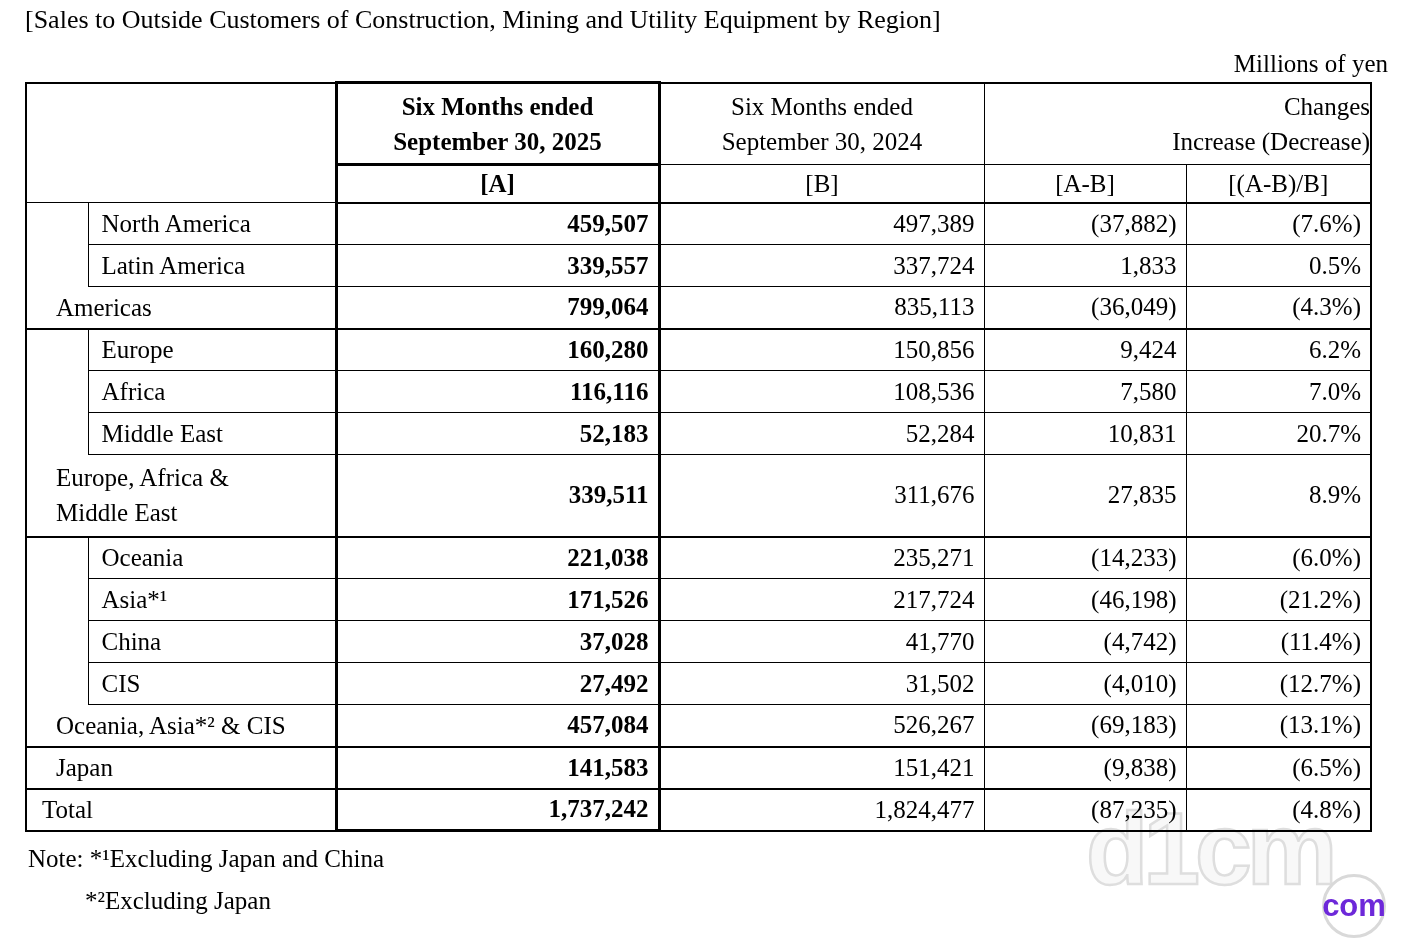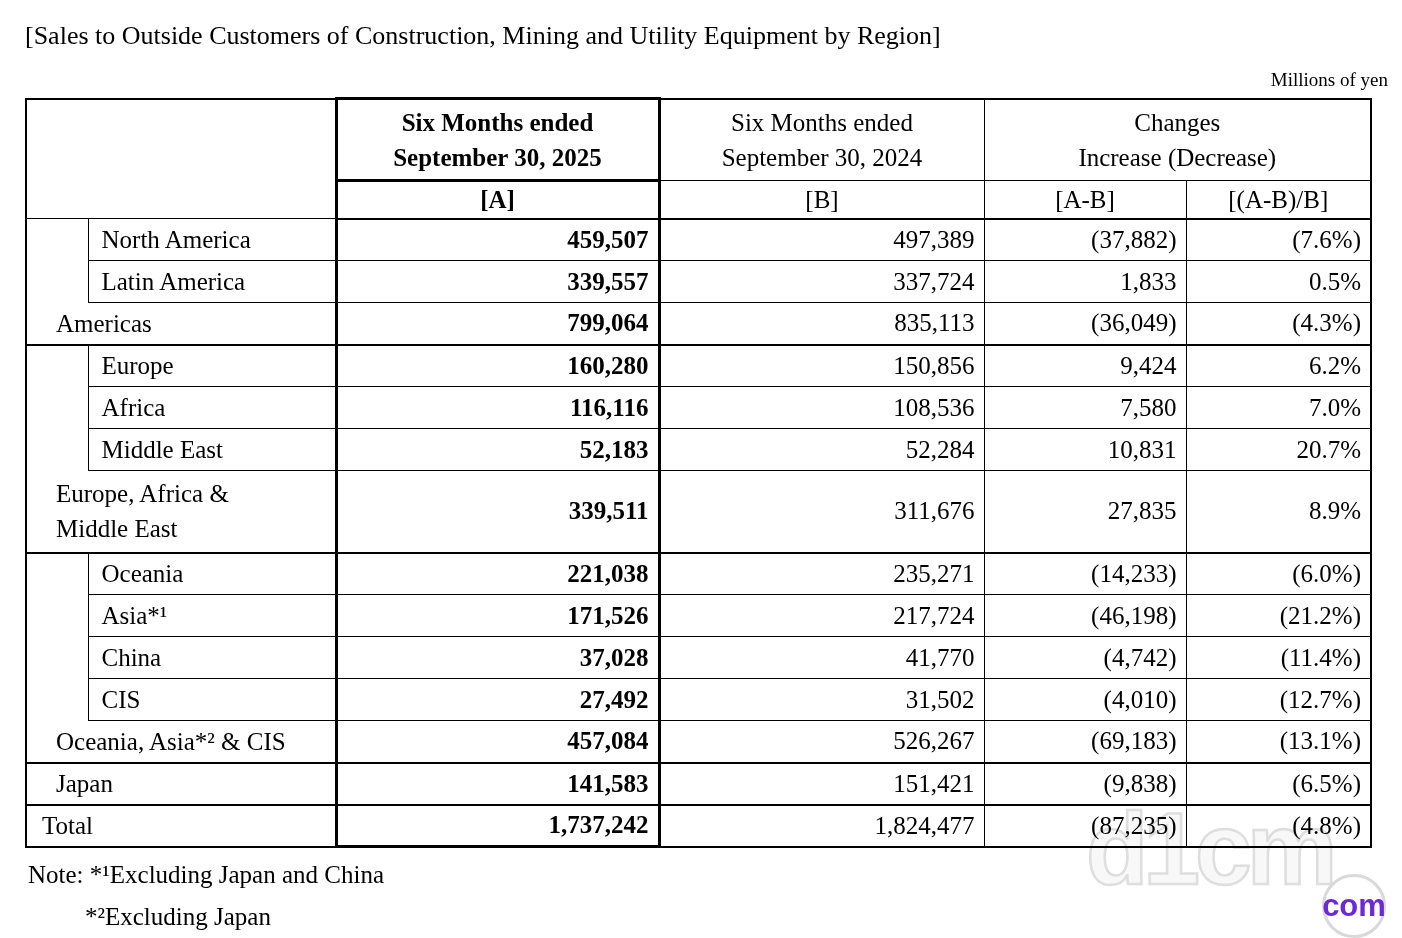--- a/index.html
+++ b/index.html
@@ -11,24 +11,24 @@
     color: #000000;
     overflow: hidden;
   }
   body { position: relative; }
 
   .content { position: relative; z-index: 1; }
 
   .page-title {
     font-size: 26px;
     line-height: 32px;
-    margin: 20px 0 0 25px;
+    margin: 4px 0 0 25px;
   }
   .unit-label {
-    font-size: 19px;
+    font-size: 25px;
     line-height: 30px;
     text-align: right;
     margin: 13px 14px 2px 0;
   }
 
   table.sales {
     border-collapse: collapse;
     table-layout: fixed;
     width: 1345px;
     margin: 0 0 0 25px;
@@ -135,21 +135,21 @@
       <col style="width:202px">
       <col style="width:185px">
     </colgroup>
     <thead>
       <tr class="h1">
         <th rowspan="2" colspan="2"></th>
         <th class="colA grouplabel" style="text-align:center;padding-left:0">Six Months ended
 September 30, 2025</th>
         <th class="grouplabel" style="text-align:center;padding-left:0">Six Months ended
 September 30, 2024</th>
-        <th colspan="2" class="grouplabel" style="text-align:center;padding-left:0">Changes
+        <th colspan="2" class="grouplabel" style="text-align:right;padding-left:0">Changes
 Increase (Decrease)</th>
       </tr>
       <tr class="h2">
         <th class="colA">[A]</th>
         <th>[B]</th>
         <th>[A-B]</th>
         <th>[(A-B)/B]</th>
       </tr>
     </thead>
     <tbody>

